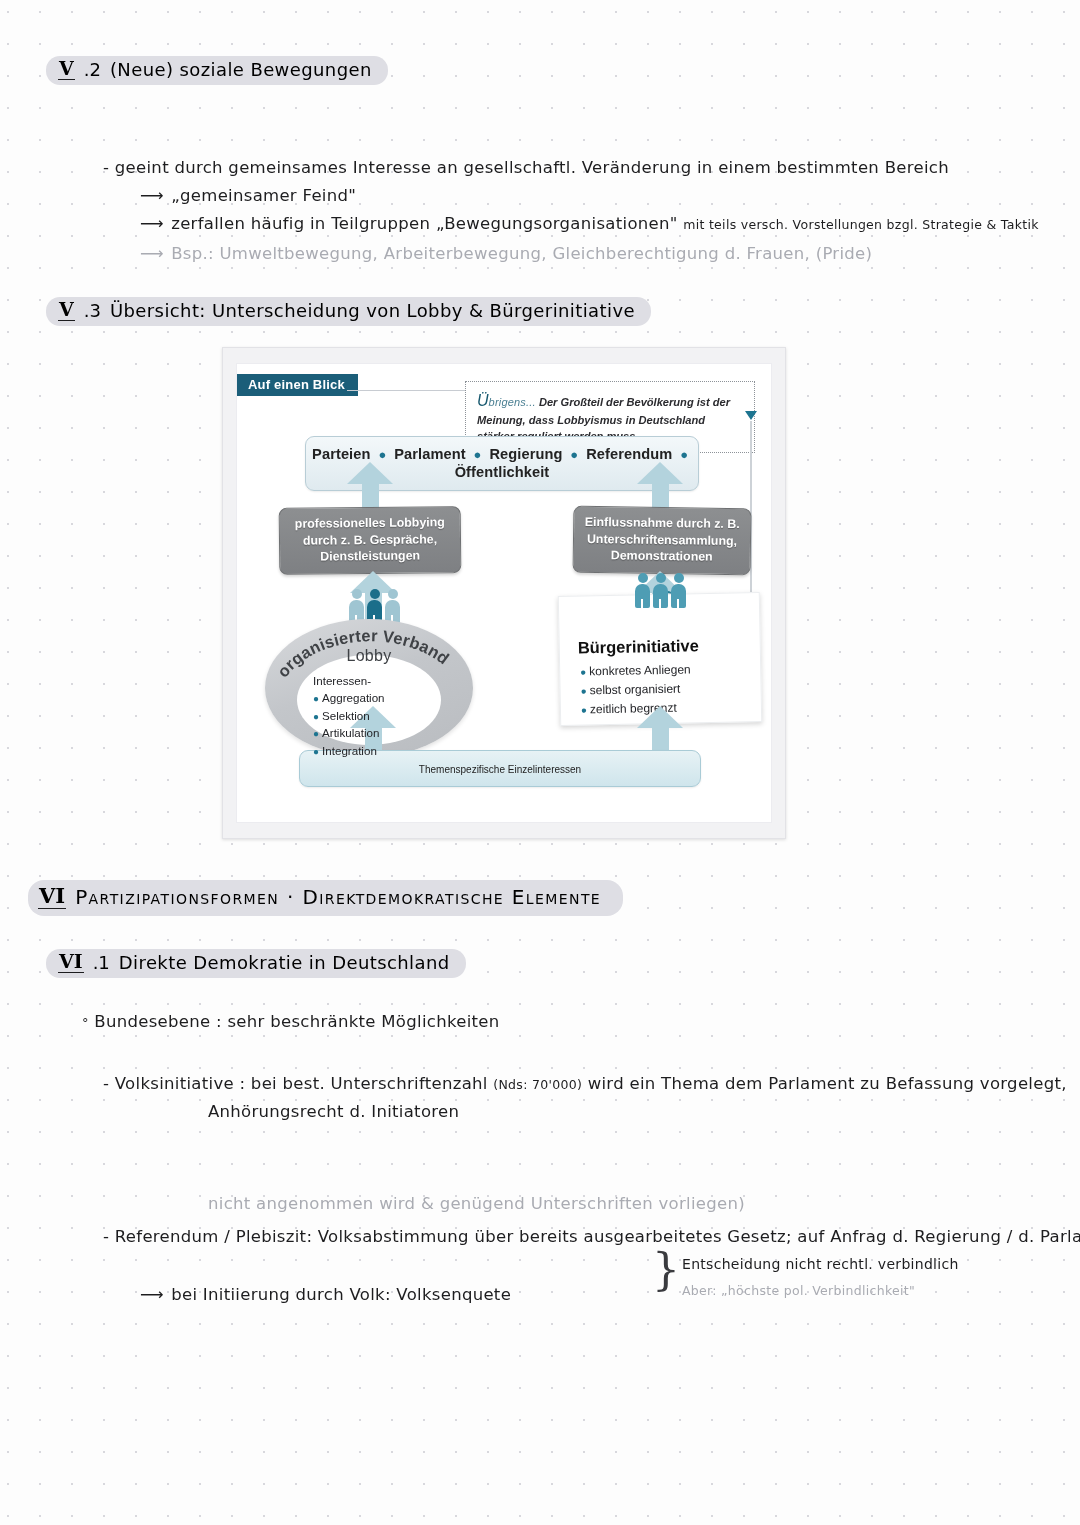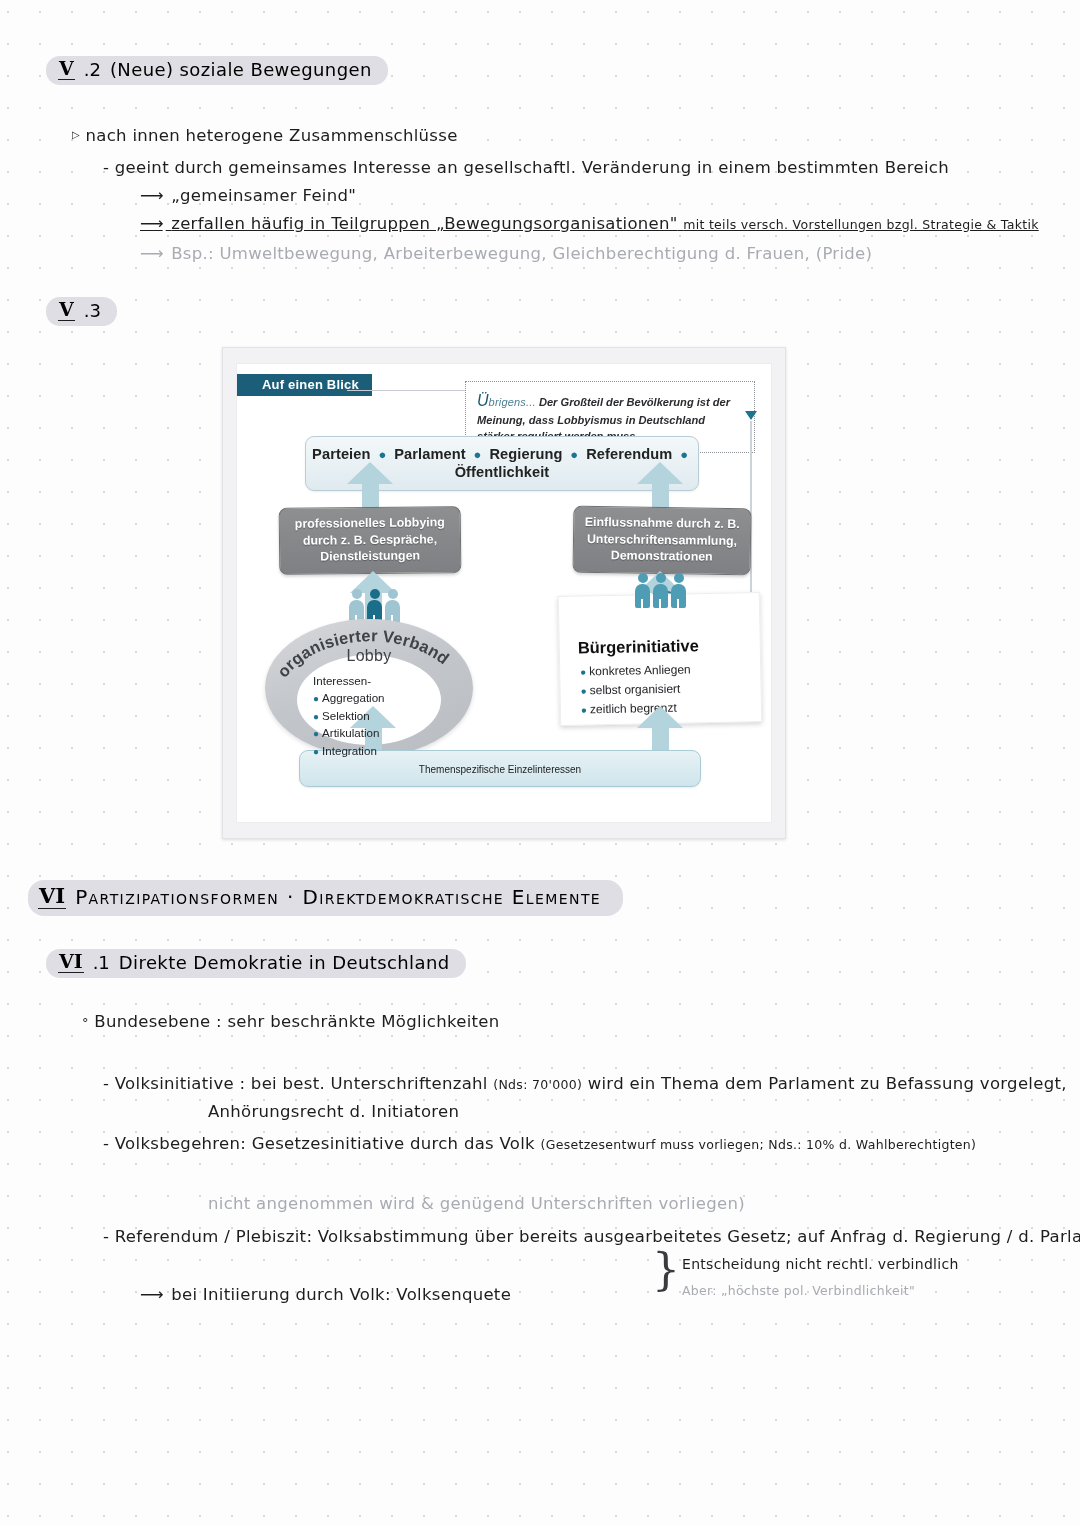--- a/index.html
+++ b/index.html
@@ -89,21 +89,21 @@
     background: #fff;
     box-shadow: 0 0 0 1px #ececf0;
   }
   .auf-blick {
     position: absolute;
     left: 0px; top: 10px;
     background: #1b5e79;
     color: #fff;
     font-weight: 700;
     font-size: 13px;
-    padding: 3px 13px 4px 25px;
+    padding: 3px 13px 4px 11px;
     letter-spacing: .2px;
   }
   .blick-rule {
     position: absolute;
     left: 110px; top: 26px; width: 200px;
     border-top: 1px solid #c8ccd2;
   }
   .ubrigens {
     position: absolute;
     left: 228px; top: 17px; width: 290px;
@@ -332,49 +332,46 @@
 <body>
 
 <div class="page">
 
   <div class="hl" style="left:46px; top:56px;">
     <span class="roman">V</span>
     <span class="num">.2</span>
     <span class="txt">(Neue) soziale Bewegungen</span>
   </div>
 
-  <div class="line hw" style="left:72px; top:126px;">
-    <span style="font-size:10px; vertical-align:3px;">▷</span>
-    <span>nach innen heterogene Zusammenschlüsse</span>
-  </div>
 
   <div class="line hw" style="left:103px; top:158px;">
     <span>-</span>
     <span>geeint durch gemeinsames Interesse an gesellschaftl. Veränderung in einem bestimmten Bereich</span>
   </div>
 
   <div class="line hw" style="left:140px; top:186px;">
     <span class="arrow">⟶</span>
     <span>„gemeinsamer Feind"</span>
   </div>
 
-  <div class="line hw" style="left:140px; top:214px;text-decoration:underline;">
+  <div class="line hw" style="left:140px; top:214px;">
     <span class="arrow">⟶</span>
     <span>zerfallen häufig in Teilgruppen „Bewegungsorganisationen"</span>
     <span class="faint xs" style="font-size:12.5px;">mit teils versch. Vorstellungen bzgl. Strategie &amp; Taktik</span>
   </div>
 
   <div class="line hw faint" style="left:140px; top:244px;">
     <span class="arrow">⟶</span>
     <span>Bsp.: Umweltbewegung, Arbeiterbewegung, Gleichberechtigung d. Frauen, (Pride)</span>
   </div>
 
   <div class="hl" style="left:46px; top:297px;">
     <span class="roman">V</span>
     <span class="num">.3</span>
+    <span class="txt">Übersicht: Unterscheidung von Lobby &amp; Bürgerinitiative</span>
   </div>
 
   <div class="fig">
     <div class="fig-inner">
 
       <div class="auf-blick">Auf einen Blick</div>
       <div class="blick-rule"></div>
 
       <div class="ubrigens">
         <p><span class="u-big">Ü</span><span class="u-sm">brigens</span><span class="u-sm">...</span> <span>Der Großteil der Bevölkerung ist der Meinung, dass Lobbyismus in Deutschland stärker reguliert werden muss.</span></p>
@@ -516,25 +513,20 @@
 
 
   <div class="line hw" style="left:103px; top:1074px;">
     <span>-</span>
     <span>Volksinitiative : bei best. Unterschriftenzahl</span>
     <span class="faint" style="font-size:12.5px;">(Nds: 70'000)</span>
     <span>wird ein Thema dem Parlament zu Befassung vorgelegt,</span>
   </div>
   <div class="line hw" style="left:208px; top:1102px;">Anhörungsrecht d. Initiatoren</div>
 
-  <div class="line hw" style="left:103px; top:1134px;">
-    <span>-</span>
-    <span>Volksbegehren: Gesetzesinitiative durch das Volk</span>
-    <span class="faint" style="font-size:12.5px;">(Gesetzesentwurf muss vorliegen; Nds.: 10% d. Wahlberechtigten)</span>
-  </div>
 
   <div class="line hw faint" style="left:208px; top:1194px;">nicht angenommen wird &amp; genügend Unterschriften vorliegen)</div>
 
   <div class="line hw" style="left:103px; top:1227px;">
     <span>-</span>
     <span>Referendum / Plebiszit: Volksabstimmung über bereits ausgearbeitetes Gesetz; auf Anfrag d. Regierung / d. Parlaments</span>
   </div>
 
 
   <div class="line hw" style="left:140px; top:1285px;">

